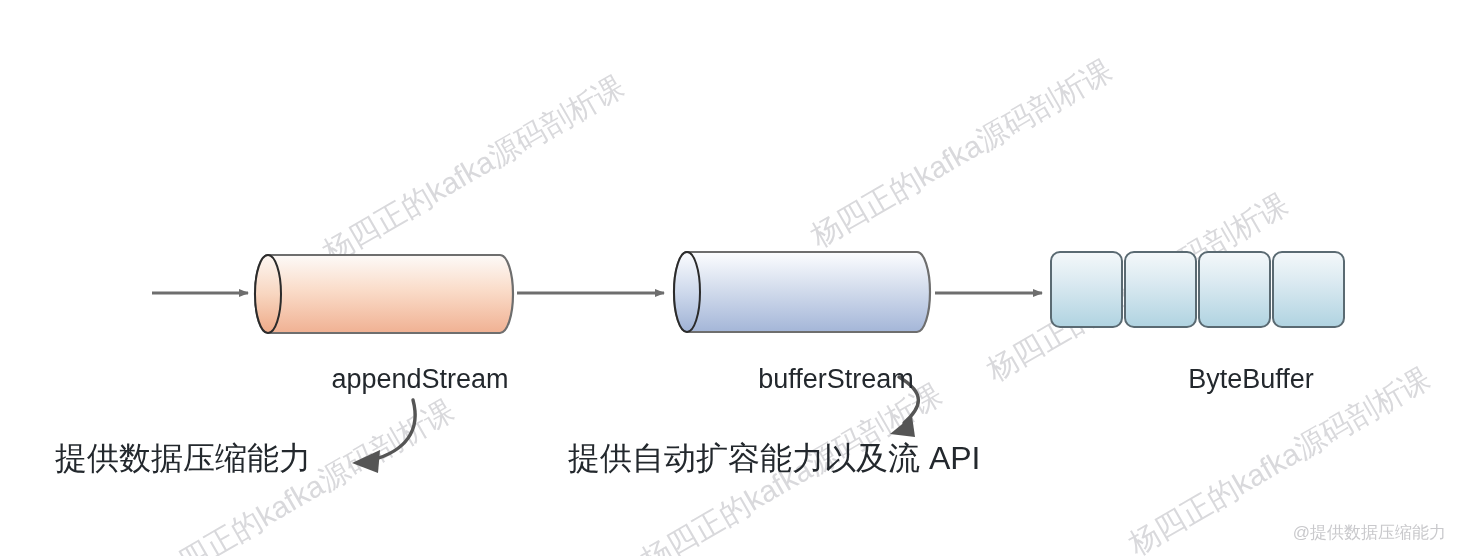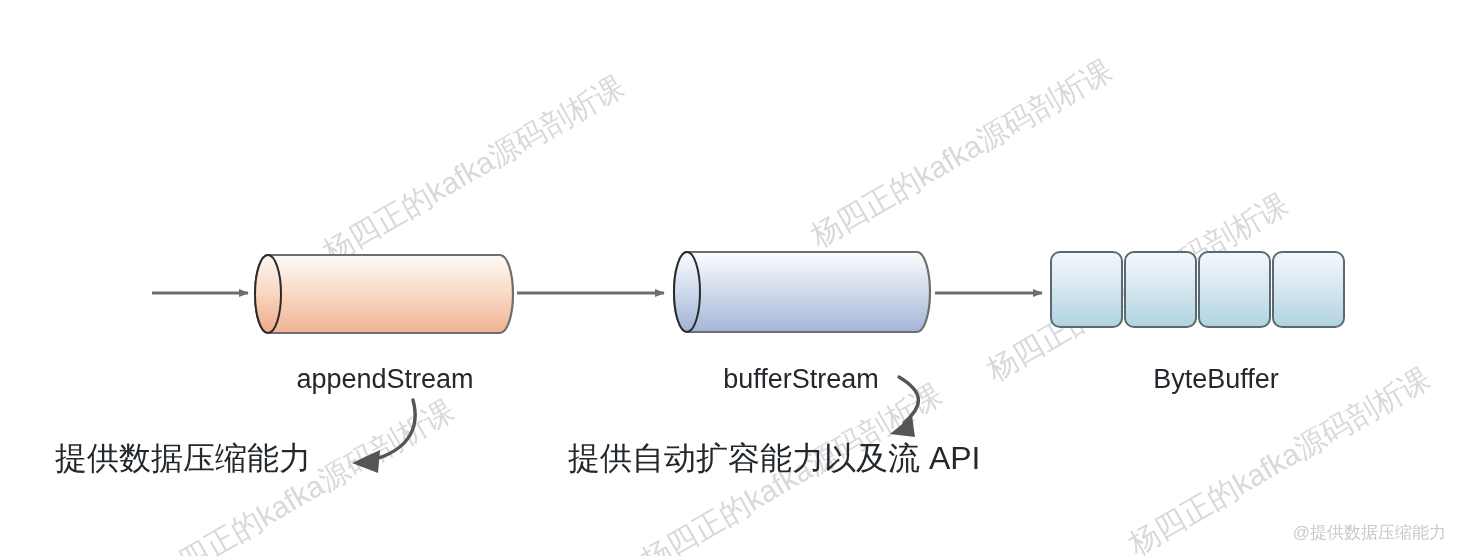--- a/index.html
+++ b/index.html
@@ -45,20 +45,21 @@
     z-index: 2;
   }
   .node-label {
     position: absolute;
     color: #23282d;
     font-size: 27px;
     font-family: "Liberation Sans", "DejaVu Sans", sans-serif;
     white-space: nowrap;
     text-align: center;
     z-index: 4;
+    margin-left: 35px;
   }
   .caption {
     position: absolute;
     color: #23282d;
     font-size: 32px;
     font-family: "Liberation Sans", "DejaVu Sans", sans-serif;
     white-space: nowrap;
     z-index: 4;
   }
   .credit {

